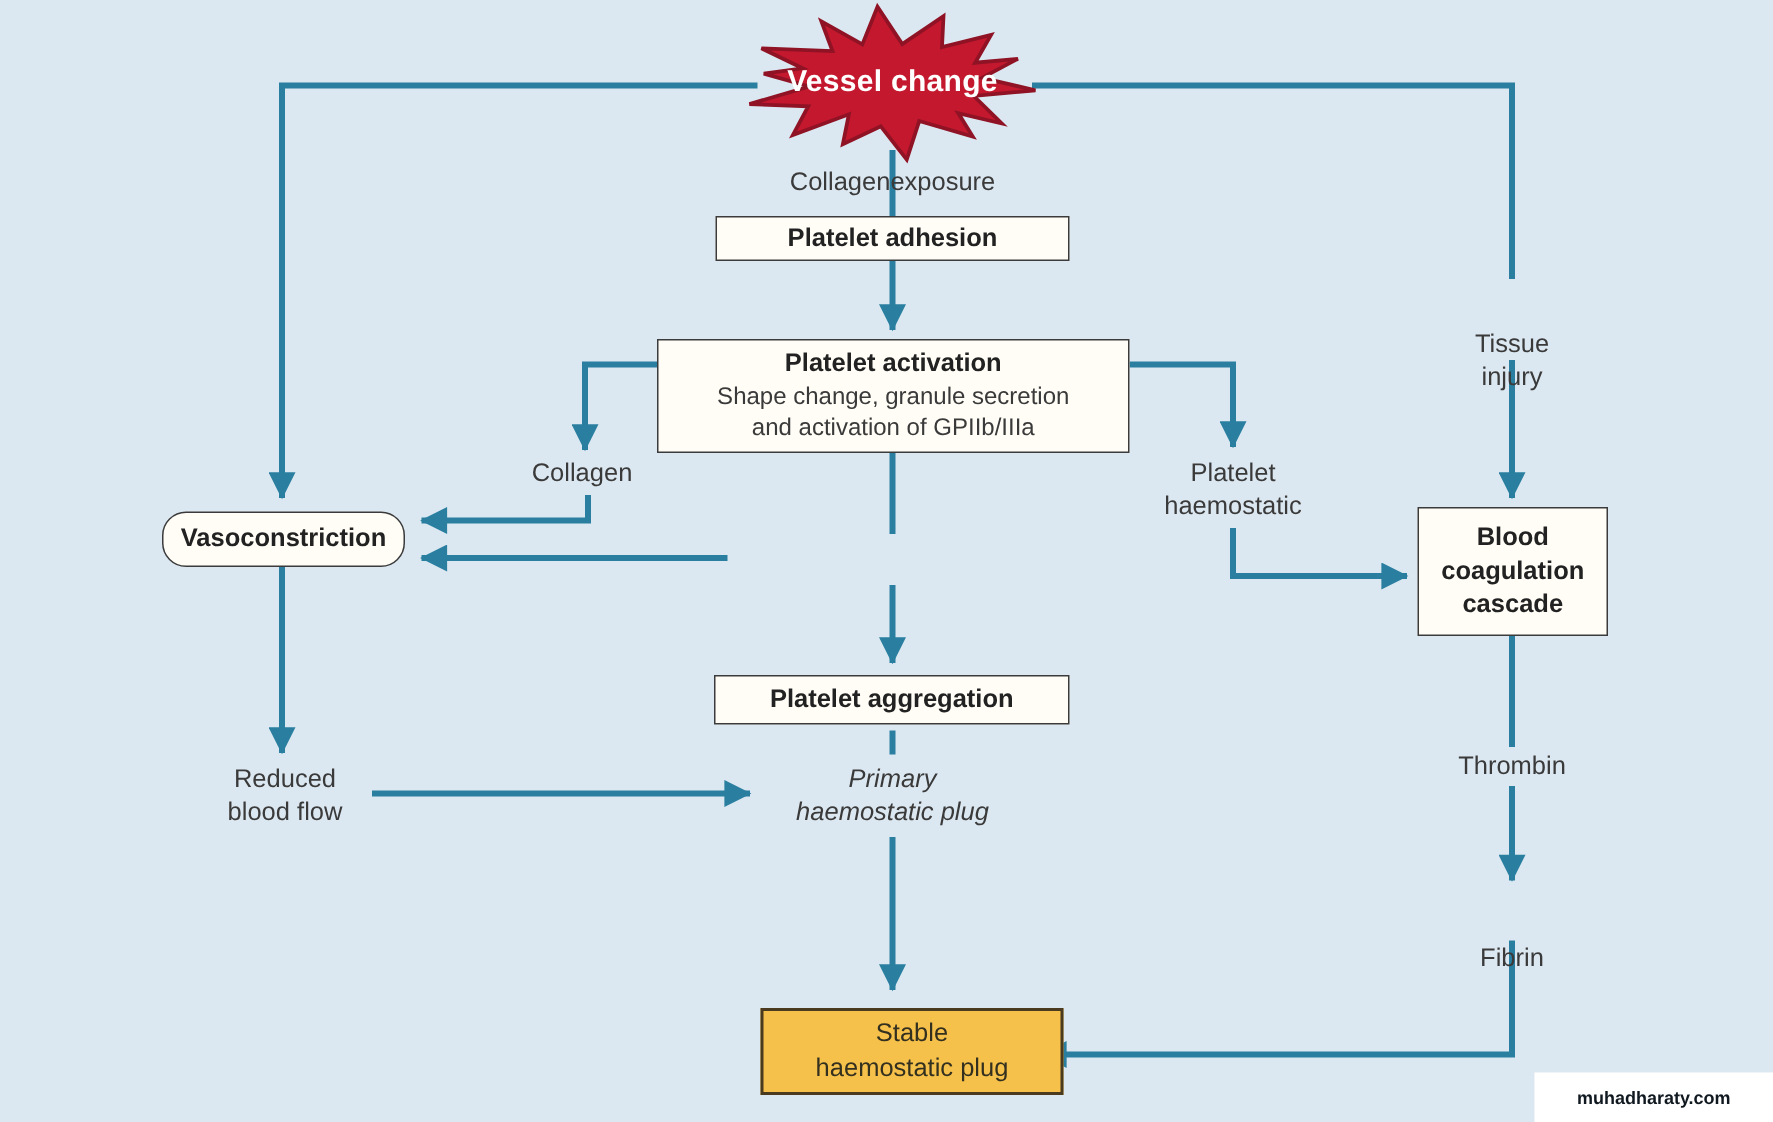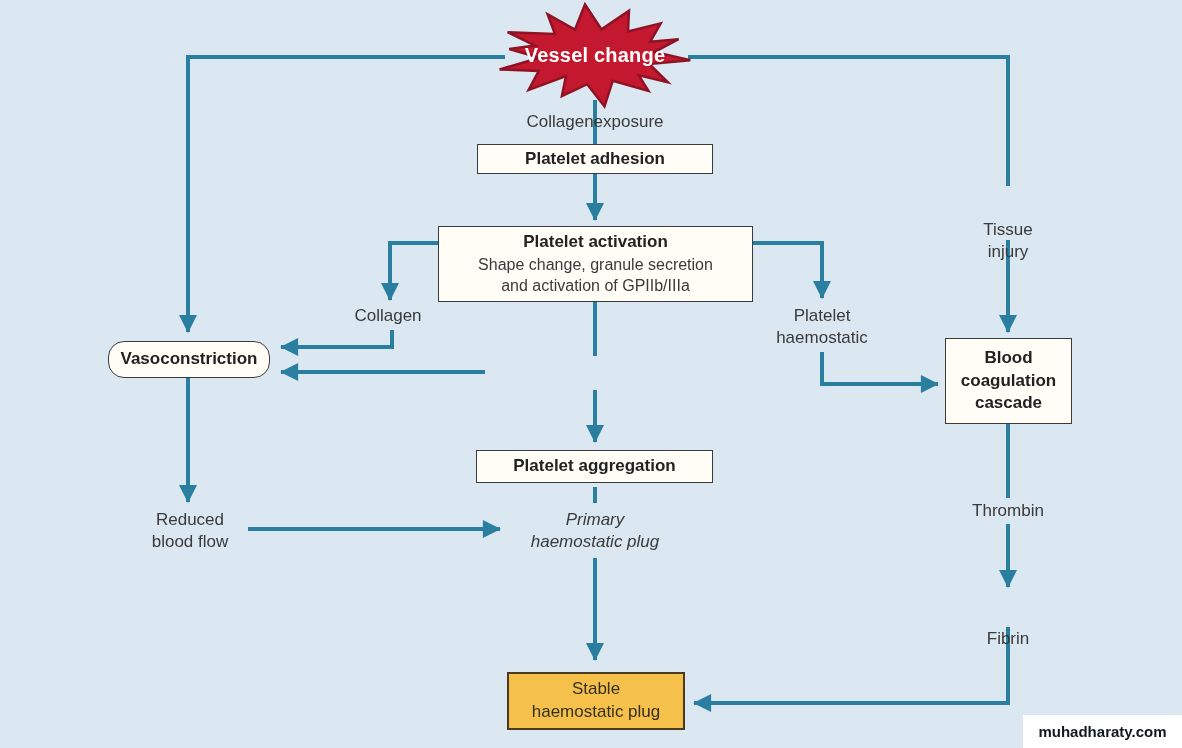--- a/index.html
+++ b/index.html
@@ -23,21 +23,21 @@
   .gapwords{display:flex;}
   .box{position:absolute;background:var(--box-bg);border:1.6px solid var(--box-border);
        display:flex;flex-direction:column;align-items:center;justify-content:center;
        text-align:center;color:var(--bold-text);}
   .box .title{font-weight:bold;font-size:17px;line-height:1.35;}
   .box .body{font-weight:normal;font-size:16px;line-height:1.32;color:var(--text);}
   .accent-box{position:absolute;background:var(--accent-box-bg);border:2px solid var(--accent-box-border);
        display:flex;flex-direction:column;align-items:center;justify-content:center;
        text-align:center;color:#33301f;font-size:17px;line-height:1.35;}
   .watermark{position:absolute;background:var(--watermark-bg);display:flex;align-items:center;
-       justify-content:center;font-weight:bold;font-size:15px;color:var(--watermark-text);}
+       justify-content:center;font-weight:bold;font-size:12px;color:var(--watermark-text);}
   sub{font-size:.68em;}
 </style>
 </head>
 <body>
 
 <div class="stage">
 
   <svg class="overlay" viewBox="0 0 1182 748">
     <defs>
       <marker id="ah" viewBox="0 0 10 10" refX="9.5" refY="5" markerUnits="userSpaceOnUse" markerWidth="20" markerHeight="18" orient="auto">
@@ -119,20 +119,20 @@
 
   <div class="lbl" style="left:595px;top:531px;font-style:italic;">
     <div>Primary</div>
     <div>haemostatic plug</div>
   </div>
 
   <div class="lbl" style="left:1008px;top:511px;">Thrombin</div>
 
   <div class="lbl" style="left:1008px;top:607px;margin-top:32px;">Fibrin</div>
 
-  <div class="accent-box" style="left:507px;top:672px;width:178px;height:58px;">
+  <div class="accent-box" style="left:507px;top:672px;width:202px;height:58px;">
     <div>Stable</div>
     <div>haemostatic plug</div>
   </div>
 
   <div class="watermark" style="left:1023px;top:715px;width:159px;height:33px;">muhadharaty.com</div>
 
 </div>
 
 </body></html>

